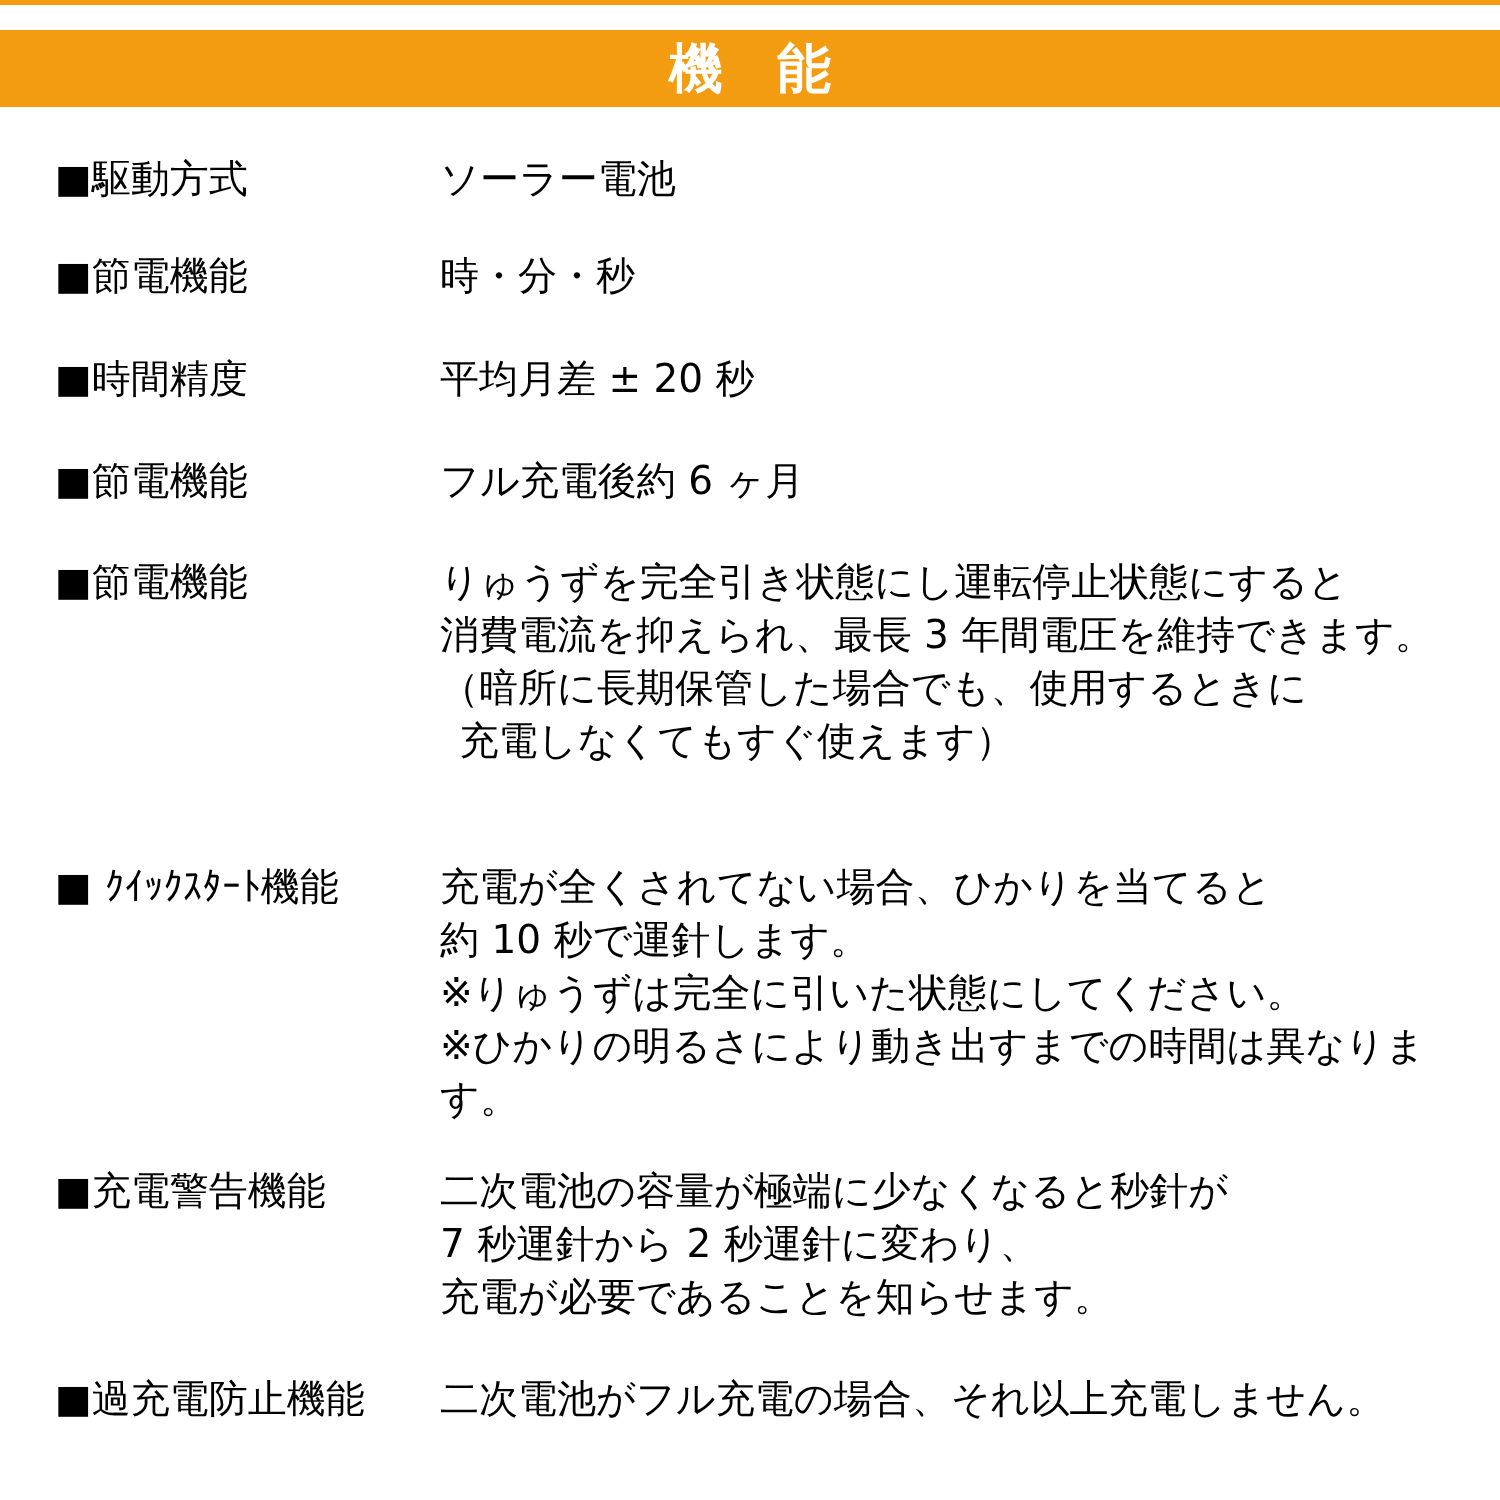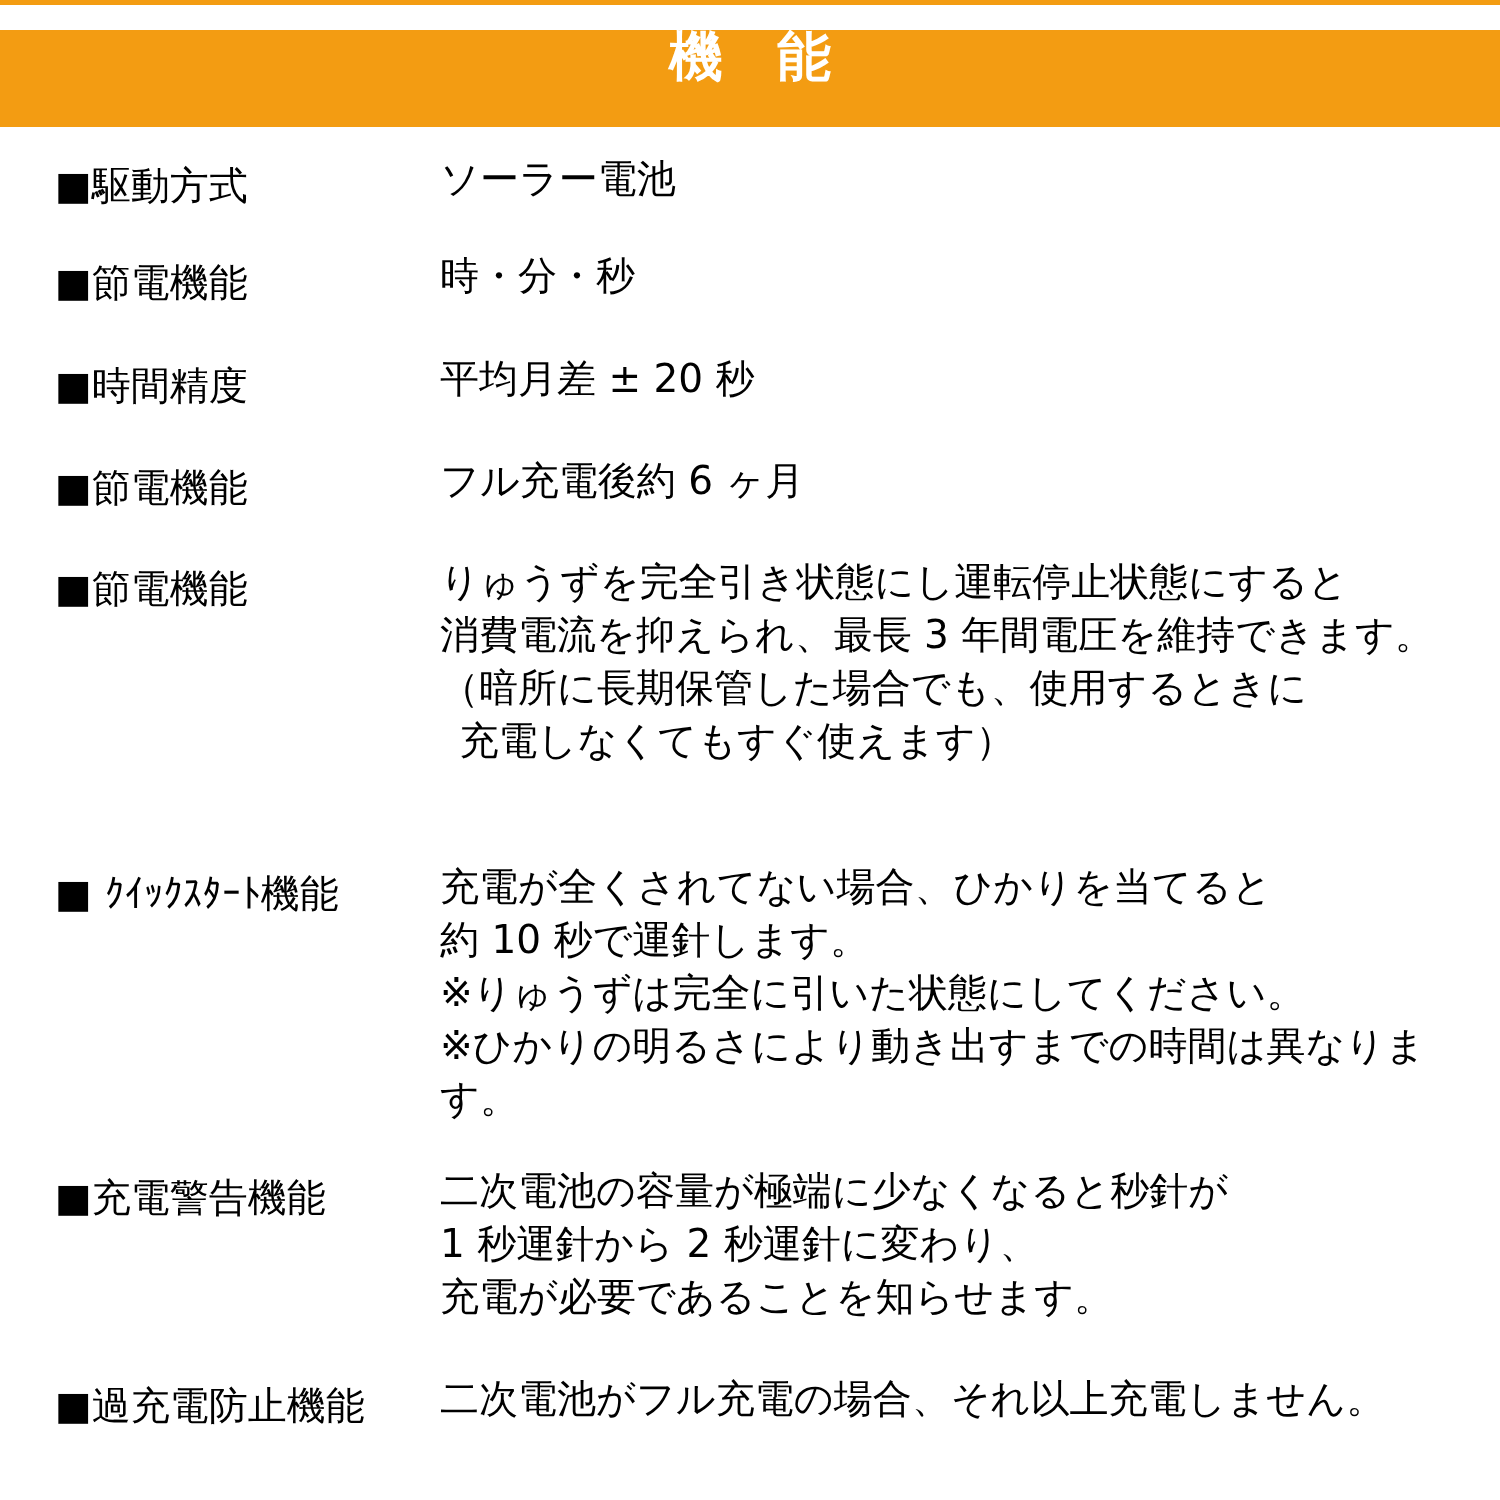--- a/index.html
+++ b/index.html
@@ -26,23 +26,24 @@
     position: absolute;
     top: 0; left: 0;
     width: 100%;
     height: 5px;
     background: var(--accent);
   }
   .header-bar {
     position: absolute;
     top: 30px; left: 0;
     width: 100%;
-    height: 97px;
+    height: 77px;
     background: var(--accent);
     display: flex;
+    align-items: center;
     justify-content: center;
   }
   .page-title {
     color: var(--title);
     font-size: 54px;
     font-weight: 700;
     line-height: 1;
     white-space: pre;
   }
   .spec-row {
@@ -51,21 +52,20 @@
     width: 1500px;
     font-size: 39px;
     line-height: 53px;
     font-weight: 400;
   }
   .spec-label {
     position: absolute;
     left: 55px;
     top: 0;
     white-space: nowrap;
-    margin-top: 7px;
   }
   .spec-value {
     position: absolute;
     left: 440px;
     top: 0;
     width: 1060px;
     white-space: pre-wrap;
   }
   .bullet { display: inline; }
   .spaced-label .label-text { margin-left: 13px; font-family: Liberation Serif, serif; }
@@ -127,21 +127,21 @@
 約 10 秒で運針します。
 ※りゅうずは完全に引いた状態にしてください。
 ※ひかりの明るさにより動き出すまでの時間は異なります。</div>
   </div>
 
   <div class="spec-row" style="top:1164px">
     <div class="spec-label">
       <span class="bullet">■</span><span class="label-text">充電警告機能</span>
     </div>
     <div class="spec-value">二次電池の容量が極端に少なくなると秒針が
-1 秒運針から 2 秒運針に変わり、
+7 秒運針から 2 秒運針に変わり、
 充電が必要であることを知らせます。</div>
   </div>
 
   <div class="spec-row" style="top:1372px">
     <div class="spec-label">
       <span class="bullet">■</span><span class="label-text">過充電防止機能</span>
     </div>
     <div class="spec-value">二次電池がフル充電の場合、それ以上充電しません。</div>
   </div>
 

